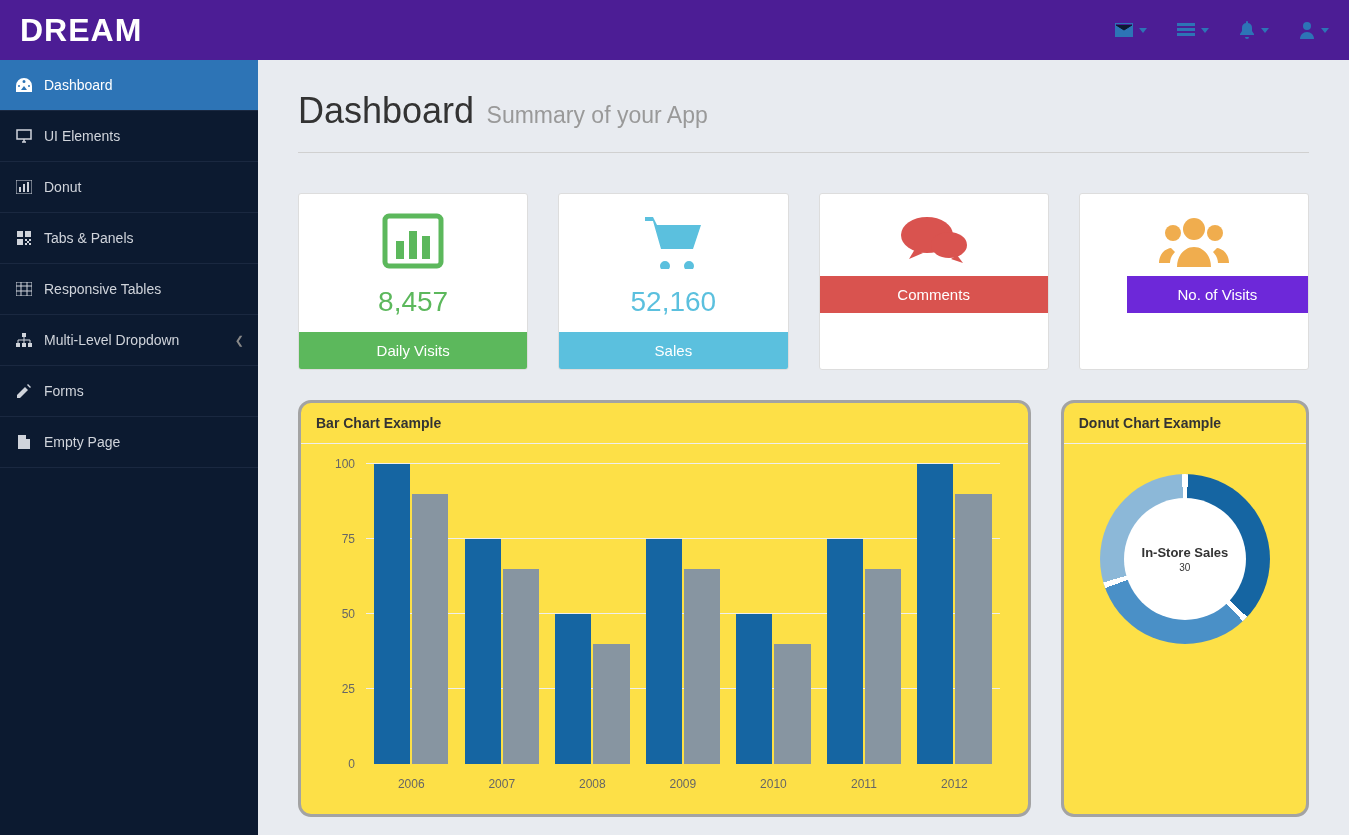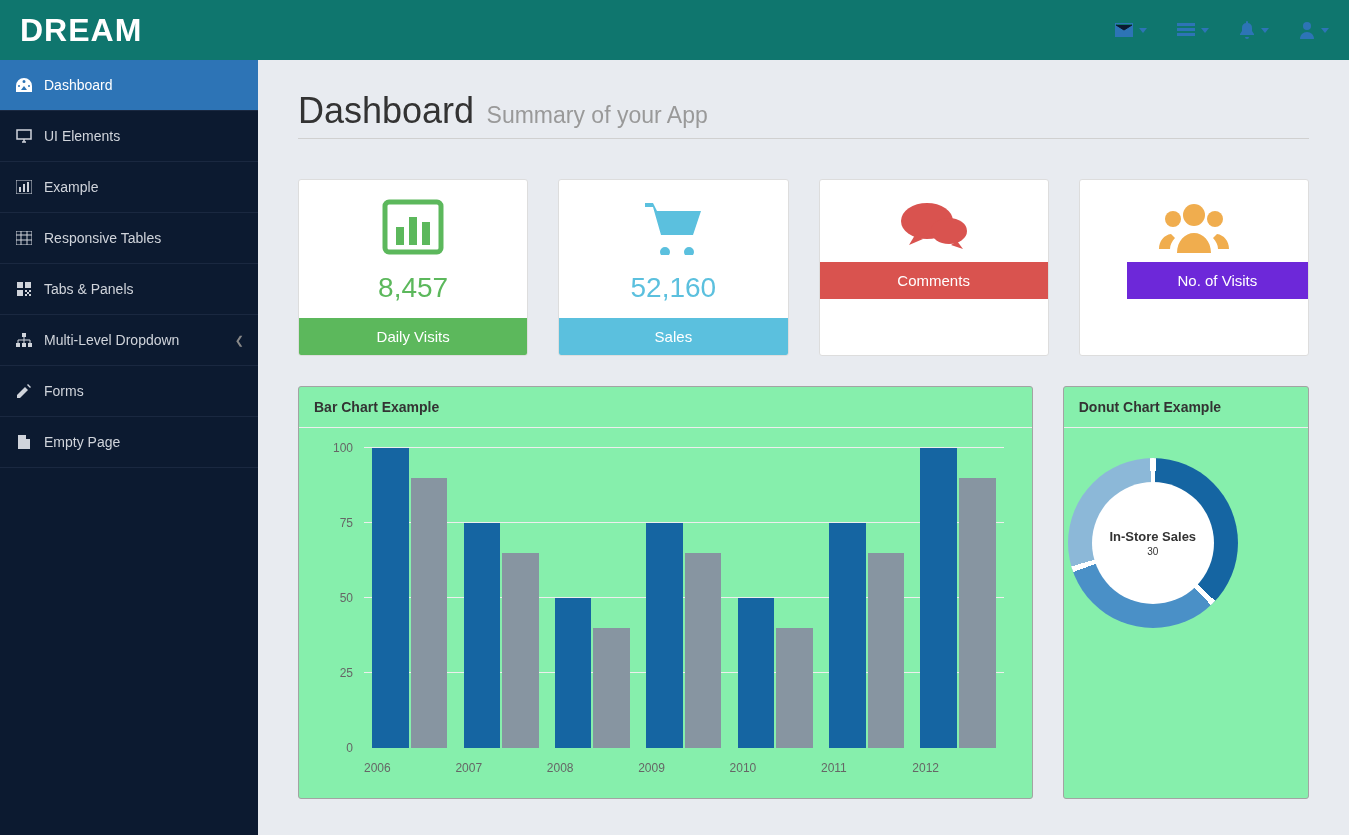--- a/index.html
+++ b/index.html
@@ -1,58 +1,58 @@
 <!DOCTYPE html>
 <html><head>
 <meta charset="utf-8">
 <style>
 *{box-sizing:border-box;margin:0;padding:0;}
 body{font-family:"Helvetica Neue",Helvetica,Arial,sans-serif;background:#e8ebf0;color:#333;}
-.topbar{height:60px;background:#0f766e;display:flex;align-items:center;justify-content:space-between;padding:0 20px;gap:12px;}
+.topbar{height:60px;background:#4c1d95;display:flex;align-items:center;justify-content:space-between;padding:0 20px;gap:12px;}
 .brand{color:#fff;font-size:32px;font-weight:700;letter-spacing:1px;}
 .top-nav{display:flex;gap:30px;}
 .top-nav-item{color:#2d74b6;cursor:pointer;display:flex;align-items:center;gap:6px;font-size:16px;}
 .caret-down{width:0;height:0;border-left:4px solid transparent;border-right:4px solid transparent;border-top:5px solid #2d74b6;}
 .layout{display:flex;min-height:calc(100vh - 60px);}
 .sidebar{width:258px;background:#0c1a30;color:#d0d4db;}
 .sidebar-item{height:51px;display:flex;align-items:center;padding:0 16px;border-bottom:1px solid #1a2840;cursor:pointer;font-size:14px;gap:12px;position:relative;}
 .sidebar-item.active{background:#2d74b6;color:#fff;}
 .sidebar-item .chev{position:absolute;right:14px;font-size:11px;color:#888;}
 .side-icon{width:16px;height:16px;display:inline-flex;align-items:center;justify-content:center;}
 .main{flex:1;padding:30px 40px;}
-.page-header{padding-bottom:6px;border-bottom:1px solid #d0d0d0;margin-bottom:40px;}
+.page-header{padding-bottom:20px;border-bottom:1px solid #d0d0d0;margin-bottom:40px;}
 .page-title{font-size:36px;font-weight:500;color:#333;display:inline;}
 .page-sub{font-size:23px;color:#999;font-weight:400;margin-left:8px;}
 .cards{display:flex;gap:30px;margin-bottom:30px;}
 .card{flex:1;background:#fff;border:1px solid #ddd;border-radius:3px;text-align:center;overflow:hidden;}
 .card-icon{height:70px;display:flex;align-items:center;justify-content:center;margin-top:12px;}
 .card-value{font-size:28px;font-weight:400;padding:10px 0 14px;}
 .card-footer{color:#fff;padding:10px 0;font-size:15px;}
 .c-green{color:#5cb85c;} .bg-green{background:#5cb85c;}
 .c-blue{color:#5bc0de;} .bg-blue{background:#5bc0de;}
 .c-red{color:#d9534f;} .bg-red{background:#d9534f;}
 .c-orange{color:#f0ad4e;} .bg-orange{background:#6d28d9;margin-left:47px;}
 .charts-row{display:flex;gap:30px;}
-.panel{background:#86efac;border:1px solid #a3a3a3;border-radius:3px;}
+.panel{background:#fde047;border:3px solid #a3a3a3;border-radius:13px;}
 .panel-heading{padding:12px 15px;font-weight:700;font-size:14px;color:#333;border-bottom:1px solid #eee;}
 .panel-body{padding:20px;}
 .bar-panel{flex:3;}
 .donut-panel{flex:1;}
 .bar-chart{position:relative;height:330px;}
 .y-axis{position:absolute;left:0;top:0;bottom:30px;width:40px;}
 .y-tick{position:absolute;right:6px;font-size:12px;color:#666;transform:translateY(50%);}
 .plot-area{position:absolute;left:45px;right:8px;top:0;bottom:30px;display:flex;align-items:flex-end;}
 .year-group{flex:1;display:flex;align-items:flex-end;justify-content:center;gap:2px;height:100%;position:relative;}
 .bar{width:40%;}
 .bar-a{background:#1565a2;}
 .bar-b{background:#8795a1;}
 .x-axis{position:absolute;left:45px;right:8px;bottom:0;height:25px;display:flex;}
-.x-label{flex:1;font-size:12px;color:#666;padding-top:8px;}
+.x-label{flex:1;text-align:center;font-size:12px;color:#666;padding-top:8px;}
 .grid-line{position:absolute;left:45px;right:8px;border-top:1px solid #eee;}
-.donut-wrap{display:flex;flex-direction:column;align-items:flex-start;padding:30px 4px;}
+.donut-wrap{display:flex;flex-direction:column;align-items:center;padding:30px 4px;}
 .donut{width:170px;height:170px;border-radius:50%;position:relative;background:conic-gradient(#1565a2 0deg 135deg,#4a90c7 135deg 252deg,#8cb8d8 252deg 360deg);}
 .donut-hole{position:absolute;top:24px;left:24px;right:24px;bottom:24px;background:#fff;border-radius:50%;display:flex;flex-direction:column;align-items:center;justify-content:center;}
 .donut-gap{position:absolute;inset:0;border-radius:50%;background:conic-gradient(#fff 0deg 2deg,transparent 2deg 133deg,#fff 133deg 137deg,transparent 137deg 250deg,#fff 250deg 254deg,transparent 254deg 358deg,#fff 358deg 360deg);}
 .donut-label{font-weight:700;font-size:13px;}
 .donut-val{font-size:10px;margin-top:2px;}
 svg{display:block;}
 </style>
 </head>
 <body>
 
@@ -120,45 +120,45 @@
       </div>
       <div class="sidebar-item">
         <span class="side-icon">
           <svg width="16" height="14" viewBox="0 0 16 14">
             <rect fill="none" stroke="currentColor" x="0" y="0" width="16" height="14"></rect>
             <rect fill="currentColor" x="3" y="7" width="2" height="5"></rect>
             <rect fill="currentColor" x="7" y="4" width="2" height="8"></rect>
             <rect fill="currentColor" x="11" y="2" width="2" height="10"></rect>
           </svg>
         </span>
-        <span>Example</span>
-      </div>
-      <div class="sidebar-item">
-        <span class="side-icon">
-          <svg width="16" height="14" viewBox="0 0 16 14">
-            <rect fill="none" stroke="currentColor" x="0" y="0" width="16" height="14"></rect>
-            <path stroke="currentColor" d="M0 4h16M0 9h16M5 0v14M11 0v14"></path>
-          </svg>
-        </span>
-        <span>Responsive Tables</span>
+        <span>Donut</span>
       </div>
       <div class="sidebar-item">
         <span class="side-icon">
           <svg width="14" height="14" viewBox="0 0 14 14">
             <rect fill="currentColor" x="0" y="0" width="6" height="6"></rect>
             <rect fill="currentColor" x="8" y="0" width="6" height="6"></rect>
             <rect fill="currentColor" x="0" y="8" width="6" height="6"></rect>
             <rect fill="currentColor" x="8" y="8" width="2" height="2"></rect>
             <rect fill="currentColor" x="12" y="8" width="2" height="2"></rect>
             <rect fill="currentColor" x="10" y="10" width="2" height="2"></rect>
             <rect fill="currentColor" x="8" y="12" width="2" height="2"></rect>
             <rect fill="currentColor" x="12" y="12" width="2" height="2"></rect>
           </svg>
         </span>
         <span>Tabs &amp; Panels</span>
+      </div>
+      <div class="sidebar-item">
+        <span class="side-icon">
+          <svg width="16" height="14" viewBox="0 0 16 14">
+            <rect fill="none" stroke="currentColor" x="0" y="0" width="16" height="14"></rect>
+            <path stroke="currentColor" d="M0 4h16M0 9h16M5 0v14M11 0v14"></path>
+          </svg>
+        </span>
+        <span>Responsive Tables</span>
       </div>
       <div class="sidebar-item">
         <span class="side-icon">
           <svg width="16" height="14" viewBox="0 0 16 14">
             <rect fill="currentColor" x="6" y="0" width="4" height="4"></rect>
             <rect fill="currentColor" x="0" y="10" width="4" height="4"></rect>
             <rect fill="currentColor" x="6" y="10" width="4" height="4"></rect>
             <rect fill="currentColor" x="12" y="10" width="4" height="4"></rect>
             <path stroke="currentColor" fill="none" d="M8 4v3M2 10V7h12v3M8 7v3"></path>
           </svg>

